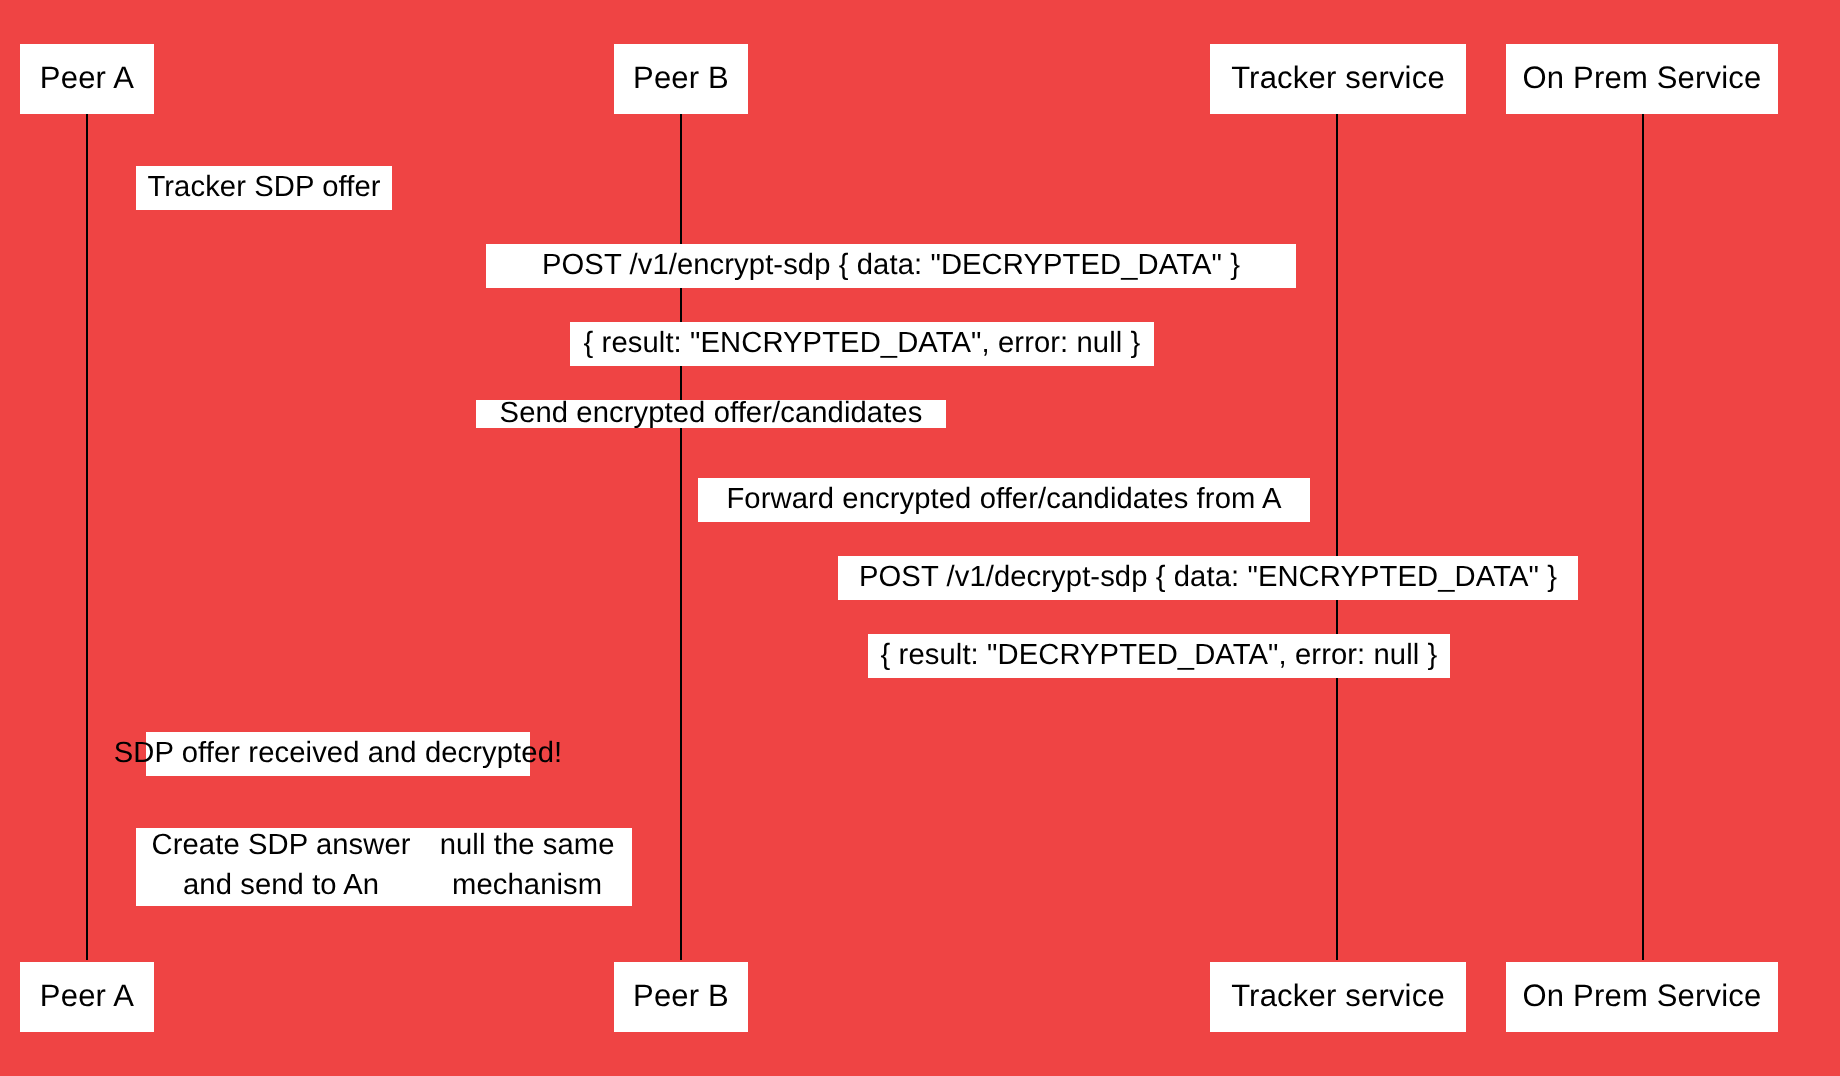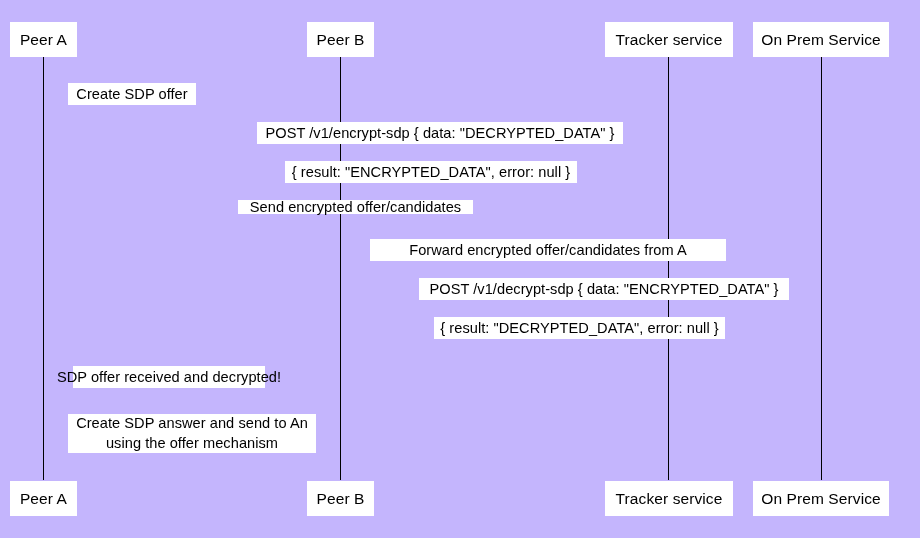--- a/index.html
+++ b/index.html
@@ -5,21 +5,21 @@
 <style>
   html, body {
     margin: 0;
     padding: 0;
     background: #000000;
   }
   #diagram {
     position: relative;
     width: 920px;
     height: 538px;
-    background: #c4b5fd;
+    background: #ef4444;
     overflow: hidden;
     font-family: "Liberation Sans", sans-serif;
     text-decoration: underline;
   }
   .participant {
     position: absolute;
     background: #ffffff;
     color: #000000;
     border: 1px solid #ffffff;
     box-sizing: border-box;
@@ -41,21 +41,21 @@
     justify-content: center;
     font-size: 14.6px;
     line-height: 1.15;
     white-space: nowrap;
     padding: 0 1px;
     letter-spacing: 0.05px;
   }
   .msg-label.two-line {
     white-space: normal;
     text-align: center;
-    flex-direction: column;
+    flex-direction: row;
     line-height: 1.35;
   }
   .lifeline {
     position: absolute;
     width: 1px;
     background: #000000;
     top: 57px;
     height: 423px;
   }
 </style>
@@ -81,48 +81,48 @@
       <div class="participant" style="left: 605px; top: 22px; width: 128px; height: 35px;">
         <span>Tracker service</span>
       </div>
       <div class="participant" style="left: 753px; top: 22px; width: 136px; height: 35px;">
         <span>On Prem Service</span>
       </div>
     </div>
 
   <div id="messages-layer">
       <div class="msg-label" style="left: 68px; top: 83px; width: 128px; height: 22px;">
-        <span>Create SDP offer</span>
+        <span>Tracker SDP offer</span>
       </div>
-      <div class="msg-label" style="left: 257px; top: 122px; width: 366px; height: 22px;">
+      <div class="msg-label" style="left: 243px; top: 122px; width: 405px; height: 22px;">
         <span>POST /v1/encrypt-sdp { data: "DECRYPTED_DATA" }</span>
       </div>
       <div class="msg-label" style="left: 285px; top: 161px; width: 292px; height: 22px;">
         <span>{ result: "ENCRYPTED_DATA", error: null }</span>
       </div>
       <div class="msg-label" style="left: 238px; top: 200px; width: 235px; height: 14px;">
         <span>Send encrypted offer/candidates</span>
       </div>
-      <div class="msg-label" style="left: 370px; top: 239px; width: 356px; height: 22px;">
+      <div class="msg-label" style="left: 349px; top: 239px; width: 306px; height: 22px;">
         <span>Forward encrypted offer/candidates from A</span>
       </div>
       <div class="msg-label" style="left: 395px; top: 278px; width: 370px; height: 22px; margin-left: 24px;">
         <span>POST /v1/decrypt-sdp { data: "ENCRYPTED_DATA" }</span>
       </div>
       <div class="msg-label" style="left: 434px; top: 317px; width: 291px; height: 22px;">
         <span>{ result: "DECRYPTED_DATA", error: null }</span>
       </div>
       <div class="msg-label" style="left: 73px; top: 366px; width: 192px; height: 22px;">
         <span>SDP offer received and decrypted!</span>
       </div>
     </div>
 
   <div class="msg-label two-line" id="note-box" style="left: 68px; top: 414px; width: 248px; height: 39px;">
     <span>Create SDP answer and send to An</span>
-    <span>using the offer mechanism</span>
+    <span>null the same mechanism</span>
   </div>
 
   <div id="participants-bottom-layer">
       <div class="participant" style="left: 10px; top: 481px; width: 67px; height: 35px;">
         <span>Peer A</span>
       </div>
       <div class="participant" style="left: 307px; top: 481px; width: 67px; height: 35px;">
         <span>Peer B</span>
       </div>
       <div class="participant" style="left: 605px; top: 481px; width: 128px; height: 35px;">

